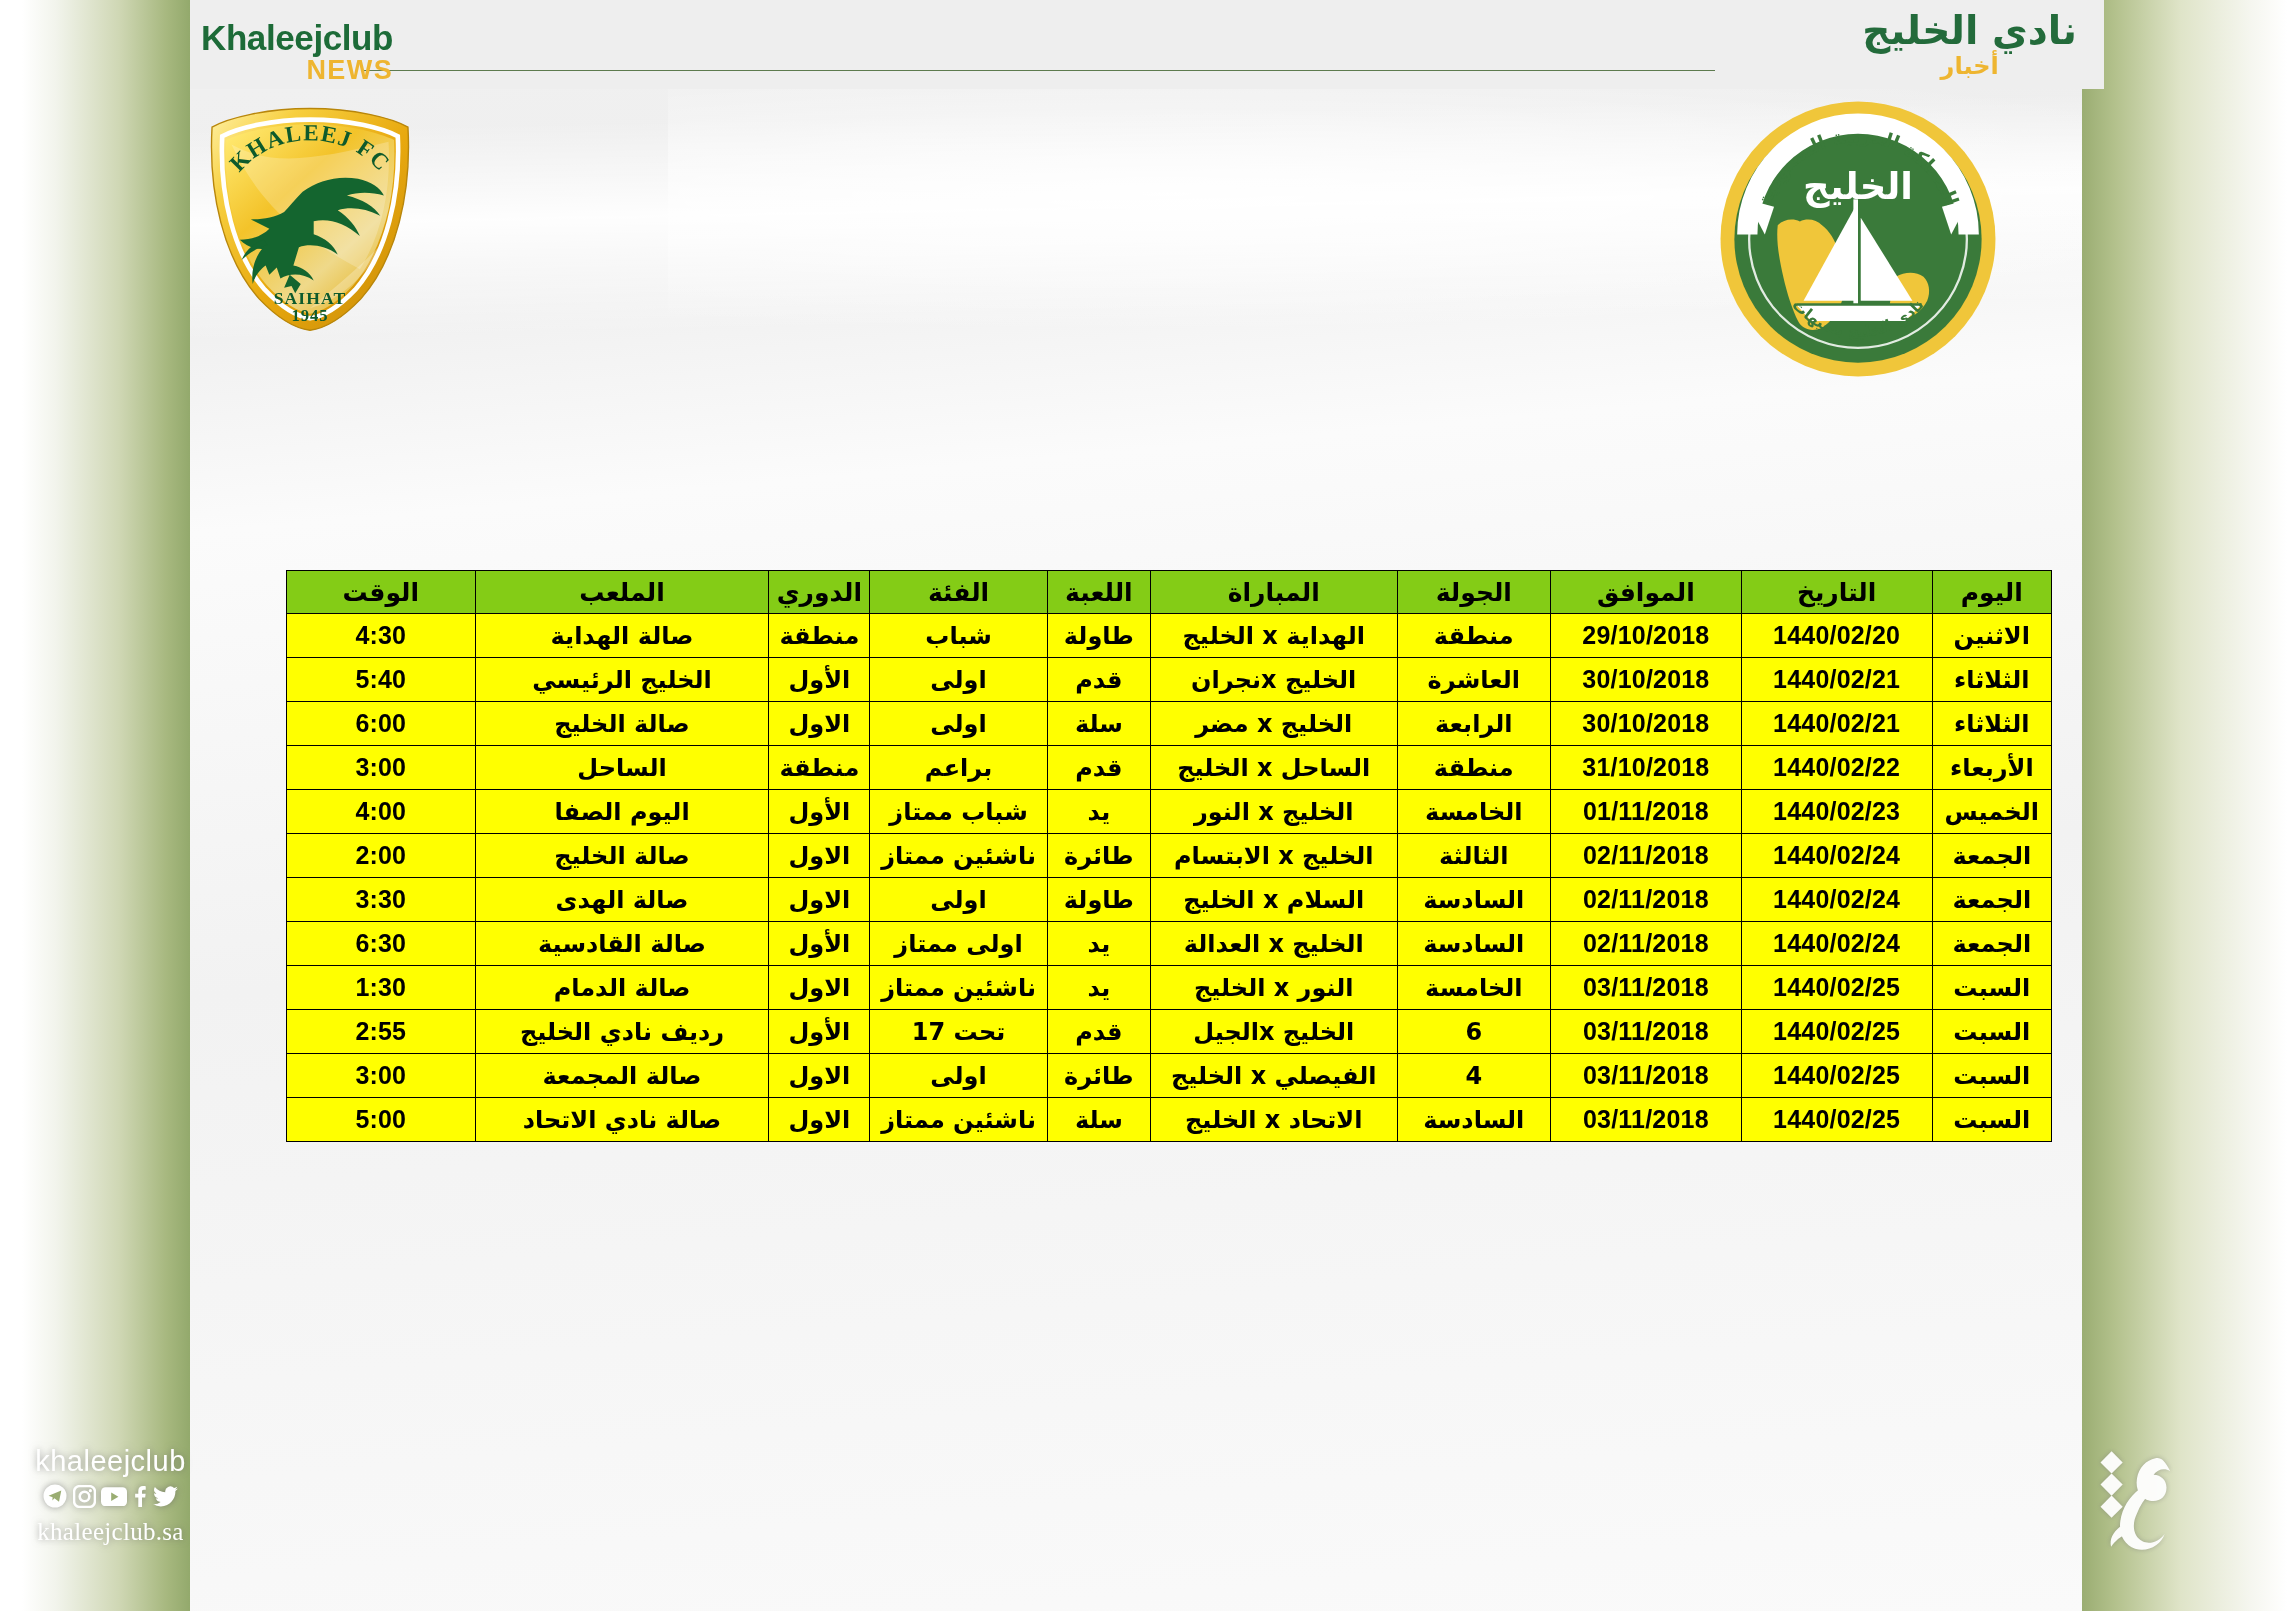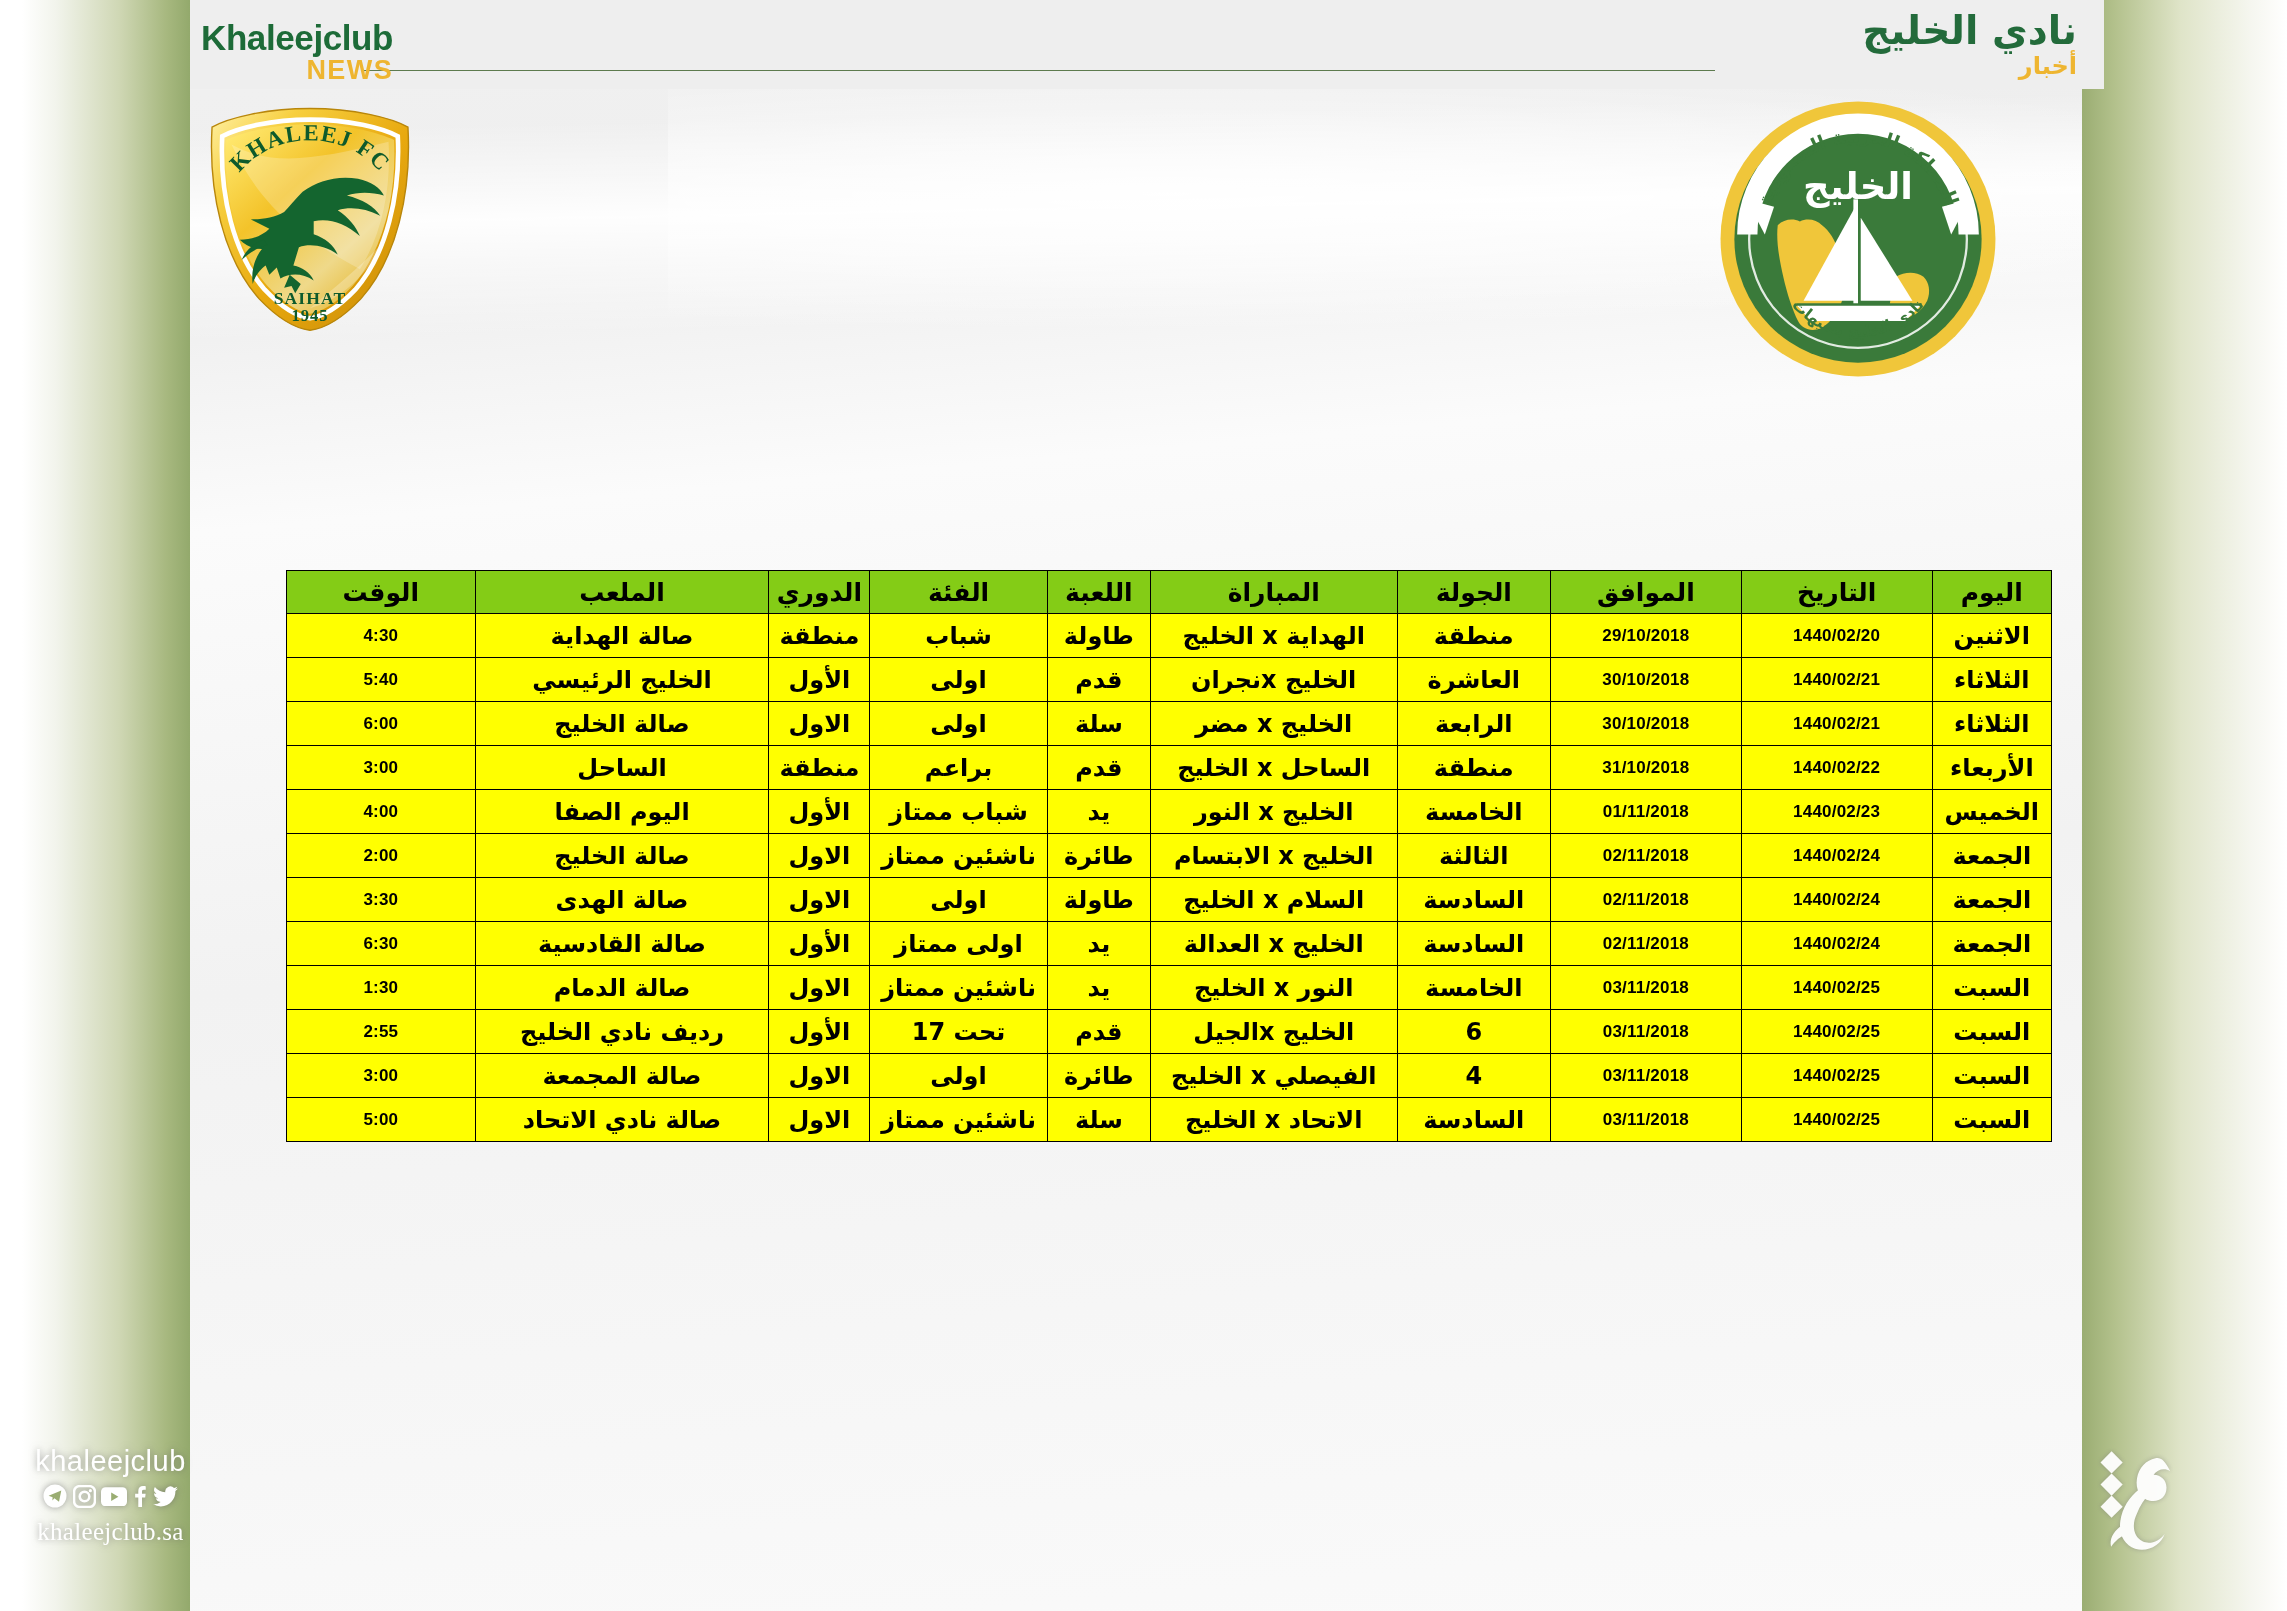--- a/index.html
+++ b/index.html
@@ -118,20 +118,21 @@
     color: #236b3b;
     font-family: "DejaVu Sans", "Liberation Sans", sans-serif;
   }
   .brand-ar .a2 {
     display: block;
     margin-top: 3.7px;
     font-size: 24px;
     font-weight: 700;
     color: #eeb530;
     font-family: "DejaVu Sans", "Liberation Sans", sans-serif;
+    text-align: center;
   }
 
   
   .shield-wrap {
     position: absolute;
     left: 177px; top: 103px;
     width: 222px; height: 231px;
     z-index: 7;
   }
 
@@ -200,21 +201,21 @@
     font-size: 25px;
   }
   table.schedule tbody td {
     background: #ffff00;
     height: 43px;
     font-size: 24px;
   }
   
   table.schedule td.num {
     font-family: "Liberation Sans", "DejaVu Sans", sans-serif;
-    font-size: 17px;
+    font-size: 25px;
     letter-spacing: 0.2px;
   }
   
   col.c-day    { width: 109px; }
   col.c-hijri  { width: 174px; }
   col.c-greg   { width: 174px; }
   col.c-round  { width: 140px; }
   col.c-match  { width: 225px; }
   col.c-game   { width: 94px; }
   col.c-cat    { width: 162px; }

